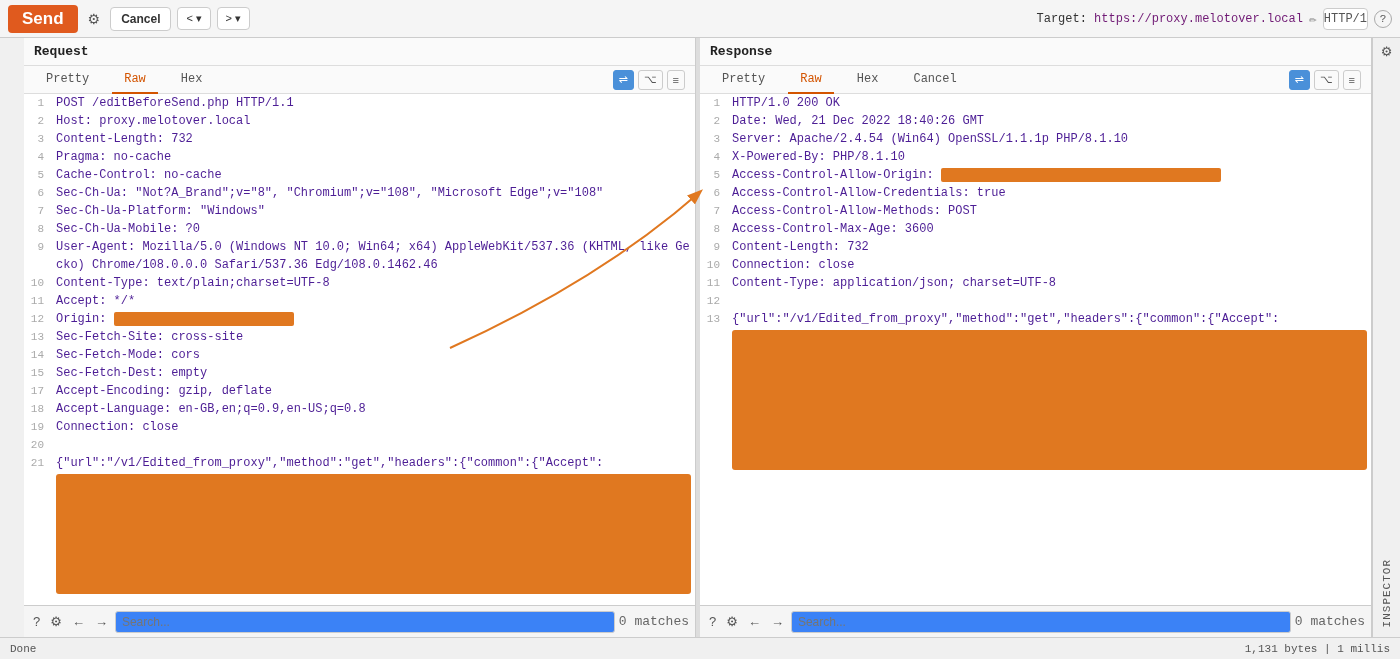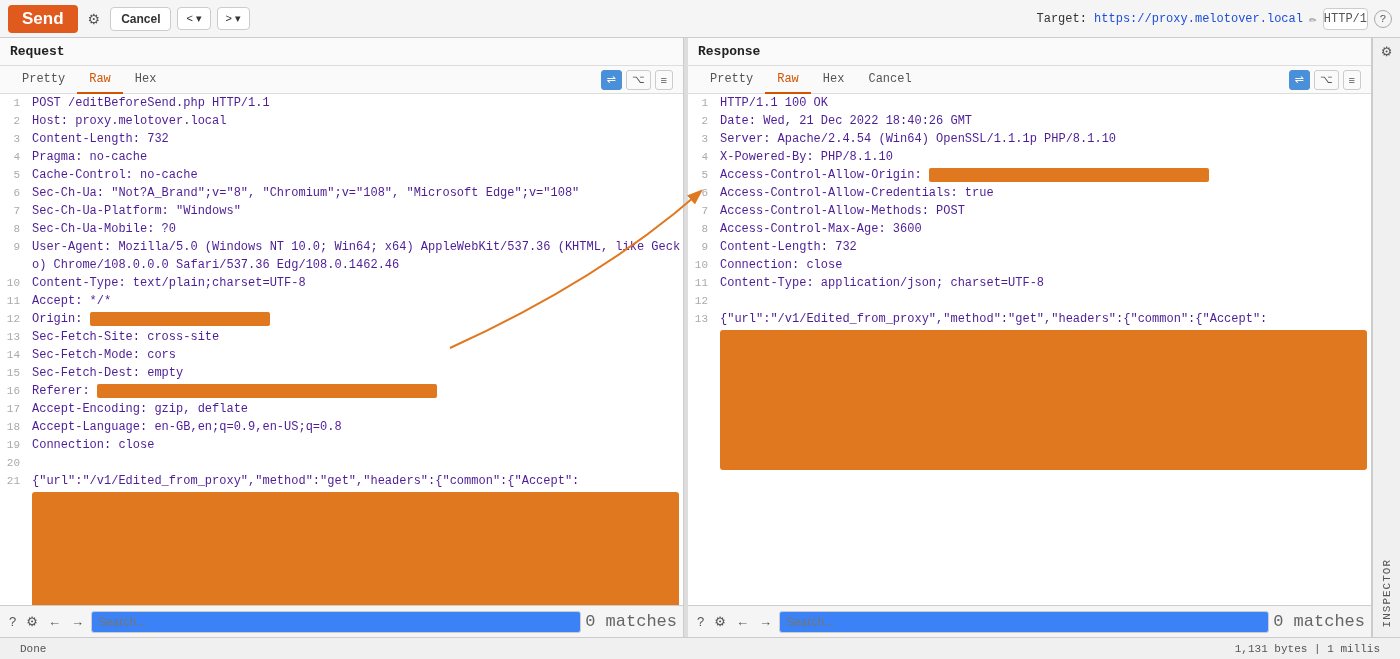--- a/index.html
+++ b/index.html
@@ -64,21 +64,21 @@
       cursor: pointer;
       font-size: 14px;
       padding: 2px 4px;
     }
     .toolbar-spacer { flex: 1; }
     .toolbar-target {
       font-size: 12px;
       color: #333;
     }
     .toolbar-target a {
-      color: #1d4ed8;
+      color: #701a75;
       text-decoration: none;
       margin-top: 40px;
     }
     .http-version {
       background: white;
       border: 1px solid #ccc;
       border-radius: 4px;
       padding: 3px 0;
       font-size: 12px;
       color: #555;
@@ -92,20 +92,21 @@
       font-size: 11px;
       color: #555;
       cursor: pointer;
     }
 
     
     .main-content {
       display: flex;
       flex: 1;
       overflow: hidden;
+      padding-left: 24px;
     }
 
     
     .panel {
       display: flex;
       flex-direction: column;
       flex: 1;
       border-right: 1px solid #ccc;
       background: white;
       overflow: hidden;
@@ -128,21 +129,21 @@
     }
 
     
     .tabs {
       display: flex;
       align-items: center;
       padding: 0 10px;
       border-bottom: 1px solid #ddd;
       background: #fafafa;
       flex-shrink: 0;
-      gap: 0;
+      gap: 11px;
     }
     .tab {
       padding: 6px 12px;
       font-size: 12px;
       color: #555;
       cursor: pointer;
       border-bottom: 2px solid transparent;
       margin-bottom: -1px;
     }
     .tab.active {
@@ -224,40 +225,40 @@
       flex: 1;
       border: 1px solid #ccc;
       border-radius: 3px;
       padding: 2px 6px;
       font-size: 12px;
       height: 22px;
       outline: none;
       background: #3b82f6;
     }
     .search-matches {
-      font-size: 17px;
+      font-size: 13px;
       color: #666;
       white-space: nowrap;
     }
     .search-btn {
       background: transparent;
       border: none;
       cursor: pointer;
       font-size: 13px;
       color: #555;
       padding: 1px 3px;
     }
 
     
     .status-bar {
       display: flex;
       align-items: center;
       background: #f0f0f0;
       border-top: 1px solid #ccc;
-      padding: 3px 20px;
+      padding: 3px 10px;
       height: 22px;
       font-size: 11px;
       color: #555;
       flex-shrink: 0;
     }
     .status-bar-right {
       margin-left: auto;
     }
 
     
@@ -391,24 +392,20 @@
       </div>
       <div class="code-line">
         <span class="line-num">14</span>
         <span class="line-content">Sec-Fetch-Mode: cors</span>
       </div>
       <div class="code-line">
         <span class="line-num">15</span>
         <span class="line-content">Sec-Fetch-Dest: empty</span>
       </div>
       <div class="code-line">
-        <span class="line-num">16</span>
-        <span class="line-content">Referer: <span style="background:#e07820;color:white;display:inline-block;width:340px;height:14px;vertical-align:middle;border-radius:2px;"></span></span>
-      </div>
-      <div class="code-line">
         <span class="line-num">17</span>
         <span class="line-content">Accept-Encoding: gzip, deflate</span>
       </div>
       <div class="code-line">
         <span class="line-num">18</span>
         <span class="line-content">Accept-Language: en-GB,en;q=0.9,en-US;q=0.8</span>
       </div>
       <div class="code-line">
         <span class="line-num">19</span>
         <span class="line-content">Connection: close</span>
@@ -449,21 +446,21 @@
       <div class="tab-spacer"></div>
       <div class="tab-icons">
         <button class="tab-icon-btn active" title="Wrap">⇌</button>
         <button class="tab-icon-btn" title="Indent">⌥</button>
         <button class="tab-icon-btn" title="Menu">≡</button>
       </div>
     </div>
     <div class="code-area">
       <div class="code-line">
         <span class="line-num">1</span>
-        <span class="line-content">HTTP/1.1 100 OK</span>
+        <span class="line-content">HTTP/1.0 200 OK</span>
       </div>
       <div class="code-line">
         <span class="line-num">2</span>
         <span class="line-content">Date: Wed, 21 Dec 2022 18:40:26 GMT</span>
       </div>
       <div class="code-line">
         <span class="line-num">3</span>
         <span class="line-content">Server: Apache/2.4.54 (Win64) OpenSSL/1.1.1p PHP/8.1.10</span>
       </div>
       <div class="code-line">

